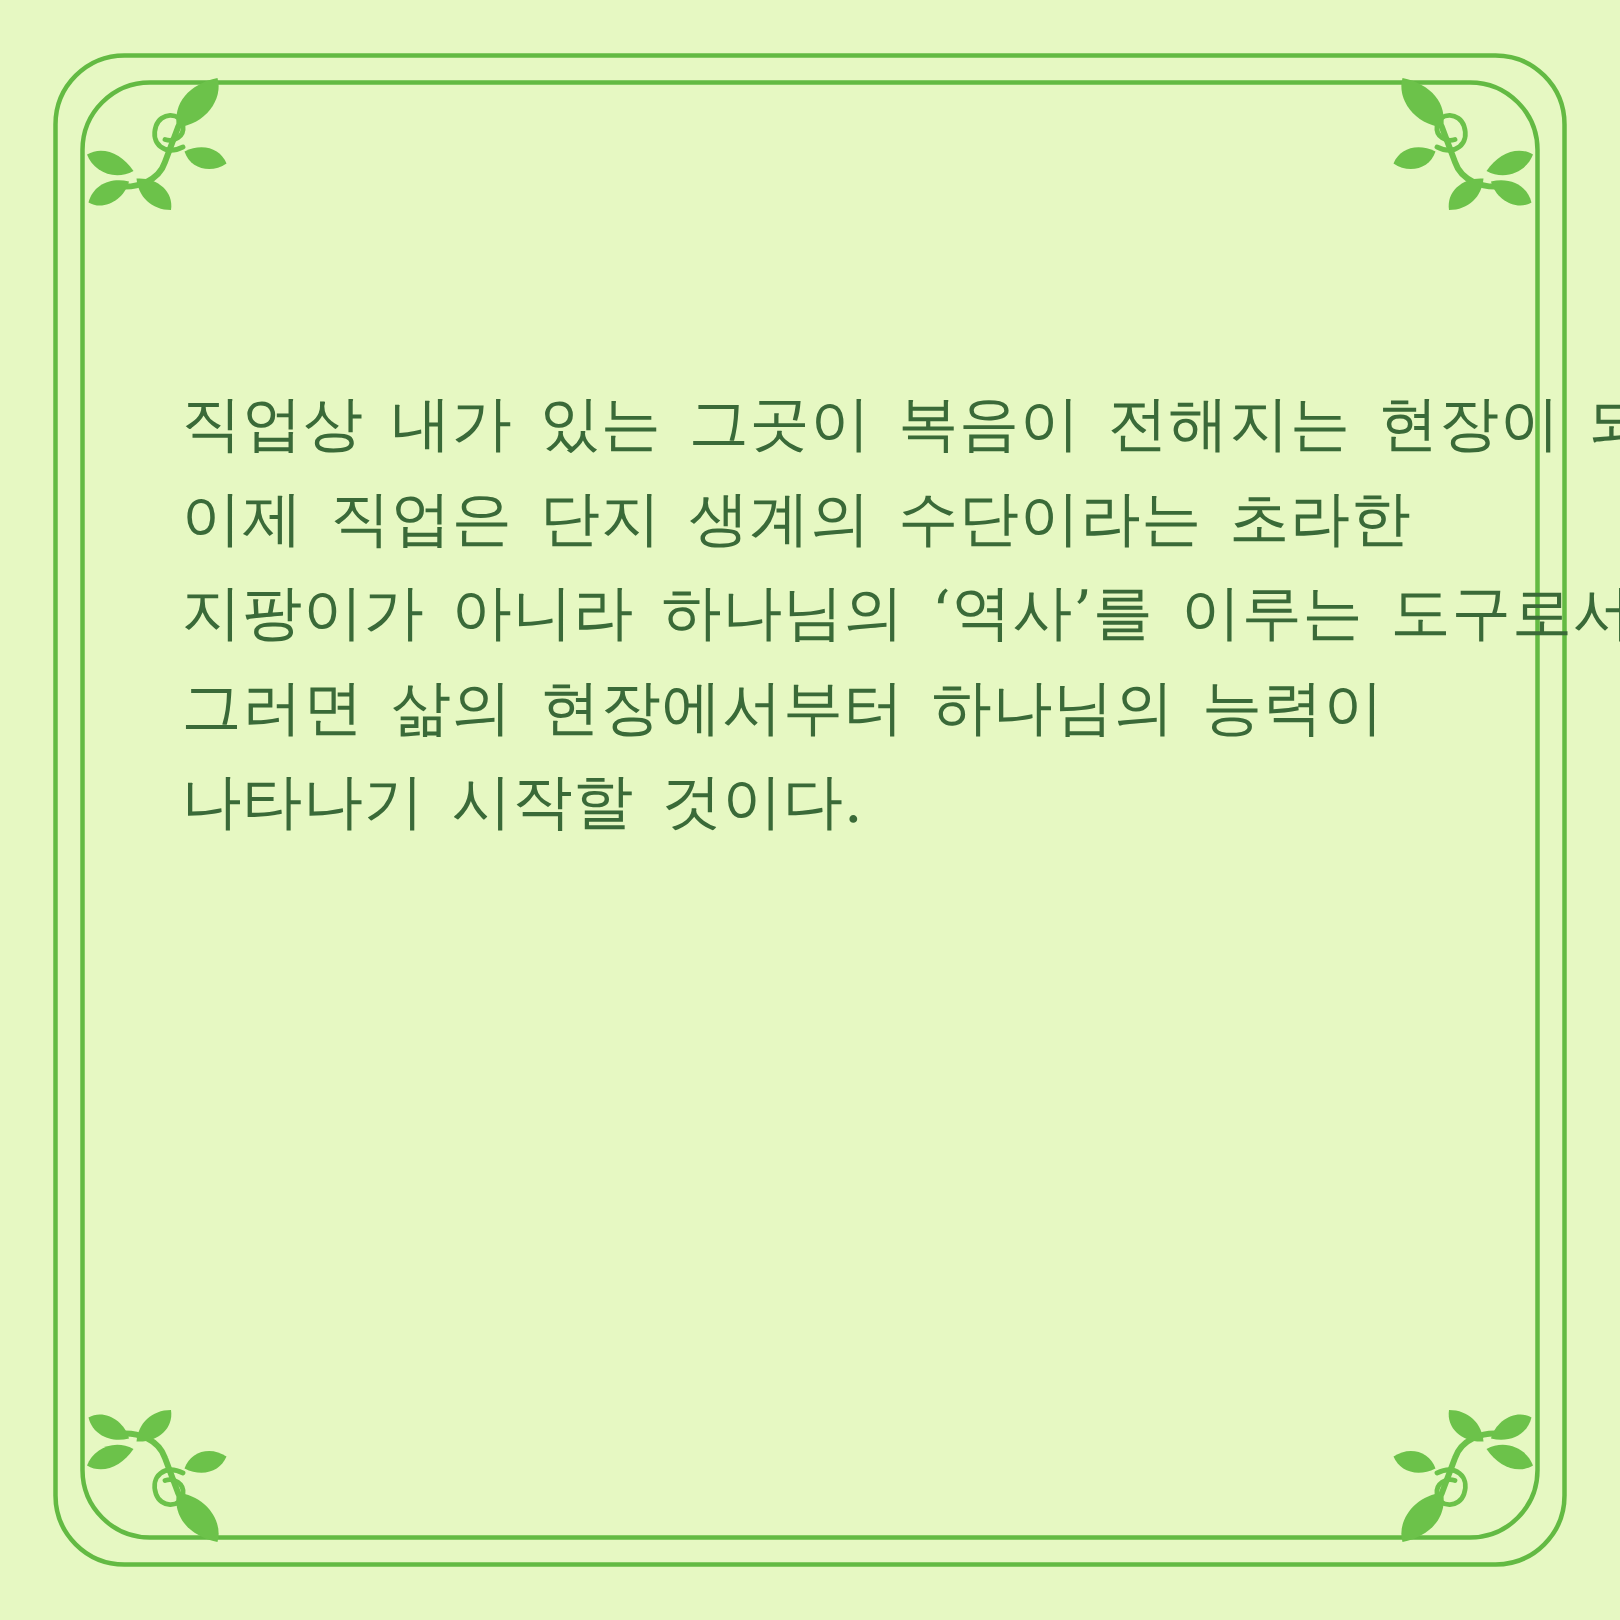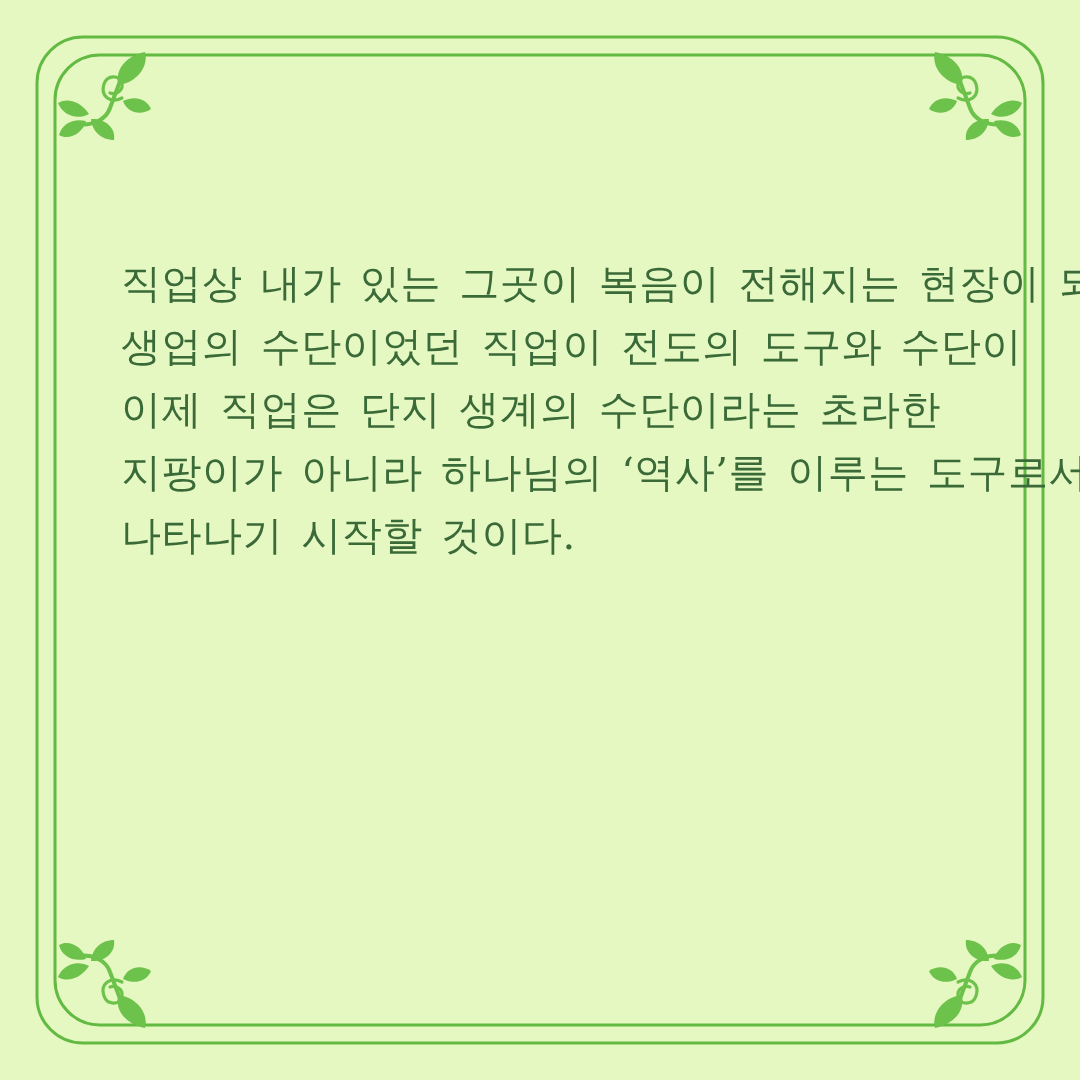--- a/index.html
+++ b/index.html
@@ -85,19 +85,19 @@
     <path class="border-line" d="M 55 100 A 45 45 0 0 1 100 55 H 980 A 45 45 0 0 1 1025 100 V 980 A 45 45 0 0 1 980 1025 H 100 A 45 45 0 0 1 55 980 Z"></path>
 
     <use href="#vine" transform="translate(58,52)"></use>
     <use href="#vine" transform="translate(1022,52) scale(-1,1)"></use>
     <use href="#vine" transform="translate(58,1028) scale(1,-1)"></use>
     <use href="#vine" transform="translate(1022,1028) scale(-1,-1)"></use>
   </svg>
 
   <div class="quote">
     <div class="quote-line">직업상 내가 있는 그곳이 복음이 전해지는 현장이 되며</div>
-    <div class="quote-line">생업의 수단이었던 직업이 전도의 도구와 수단이</div>
     <div class="quote-line">이제 직업은 단지 생계의 수단이라는 초라한</div>
     <div class="quote-line">지팡이가 아니라 하나님의 ‘역사’를 이루는 도구로서의</div>
+    <div class="quote-line">그러면 삶의 현장에서부터 하나님의 능력이</div>
     <div class="quote-line">나타나기 시작할 것이다.</div>
   </div>
 
 </div>
 
 </body></html>

